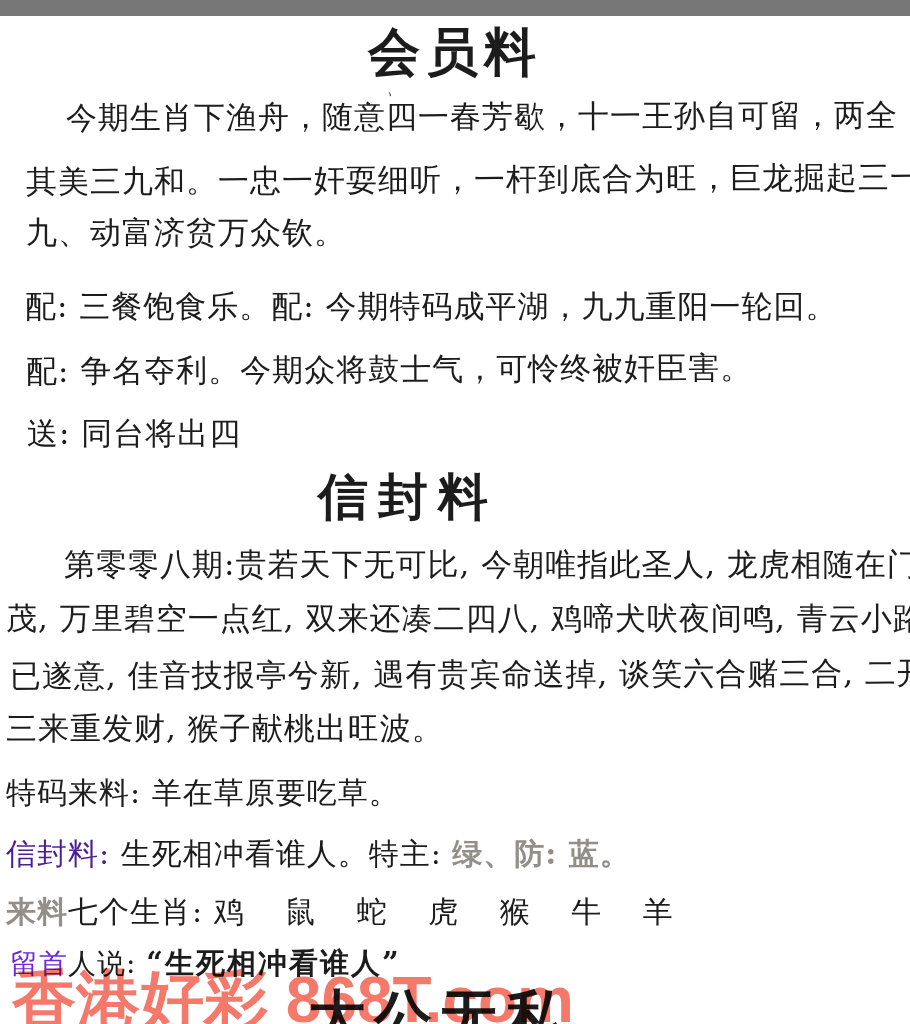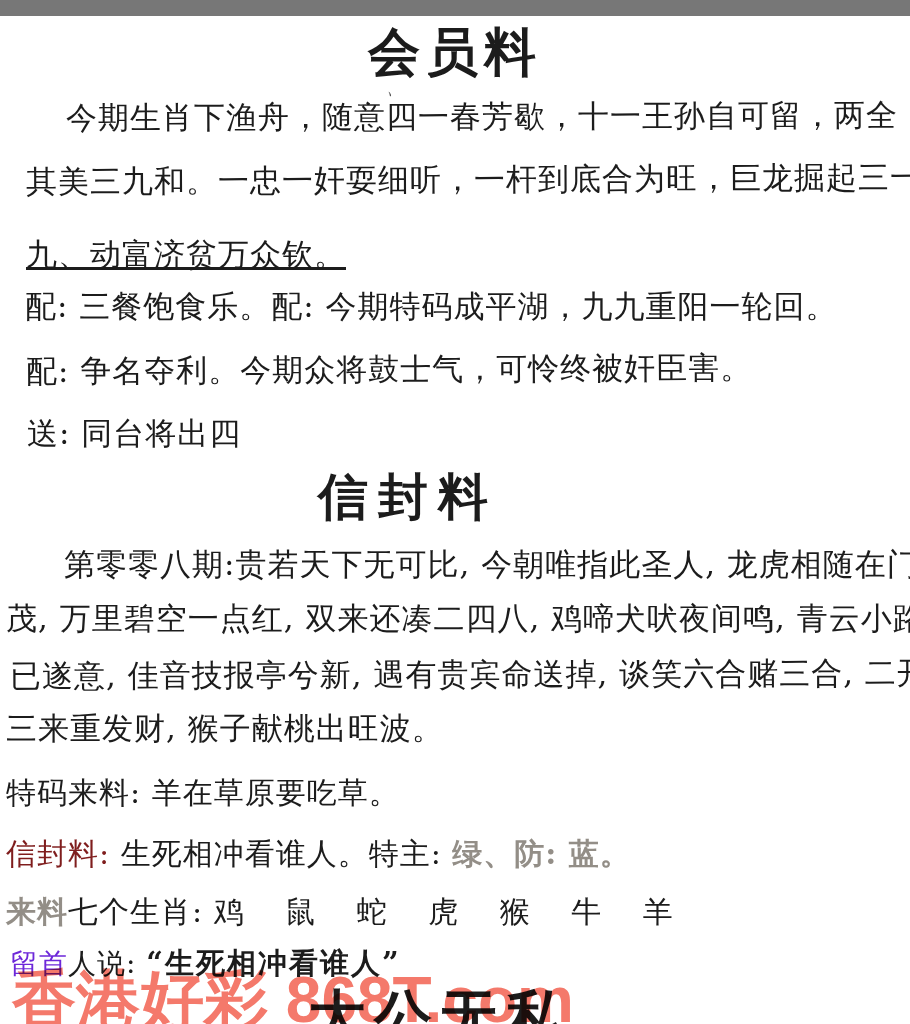--- a/index.html
+++ b/index.html
@@ -28,21 +28,21 @@
   .title-tick{
     position:absolute;
     top:62px;left:388px;
     font-size:18px;color:#555;
     transform:rotate(20deg);
   }
   .body-31{font-size:31px;}
   .body-30{font-size:30px;}
   .para1-l1{top:80px;left:66px;transform:rotate(-0.2deg);}
   .para1-l2{top:143px;left:26px;transform:rotate(-0.3deg);}
-  .para1-l3{top:218px;left:26px;text-decoration:underline;}
+  .para1-l3{top:196px;left:26px;}
   .pei1{top:270px;left:25px;}
   .pei2{top:333px;left:26px;transform:rotate(-0.3deg);}
   .song{top:397px;left:27px;}
   .intro-label{top:459px;left:27px;font-size:29px;}
   .envelope-title{
     position:absolute;
     top:448px;left:318px;
     font-size:50px;font-weight:bold;letter-spacing:10px;
     white-space:nowrap;
   }
@@ -52,21 +52,21 @@
   .para2-l4{top:692px;left:6px;}
   .issue-label{font-weight:normal;}
   .tema{top:757px;left:6px;}
   .xinfeng{top:818px;left:6px;}
   .zodiac{top:876px;left:6px;}
   .zodiac .animals{letter-spacing:16px;}
   .quote{top:928px;left:10px;font-size:28px;}
   .quote .quote-text{font-weight:bold;font-size:29px;letter-spacing:2px;}
   .faded{color:#938e87;font-weight:bold;}
   .vfaded{color:#6d28d9;}
-  .mfaded{color:#7f1d1d;text-align:center;}
+  .mfaded{color:#4c1d95;text-align:center;}
   .big-bottom-title{
     position:absolute;
     top:963px;left:308px;
     font-size:58px;font-weight:bold;letter-spacing:8px;
     white-space:nowrap;
     z-index:1;
   }
   .watermark{
     position:absolute;
     top:941px;left:12px;

